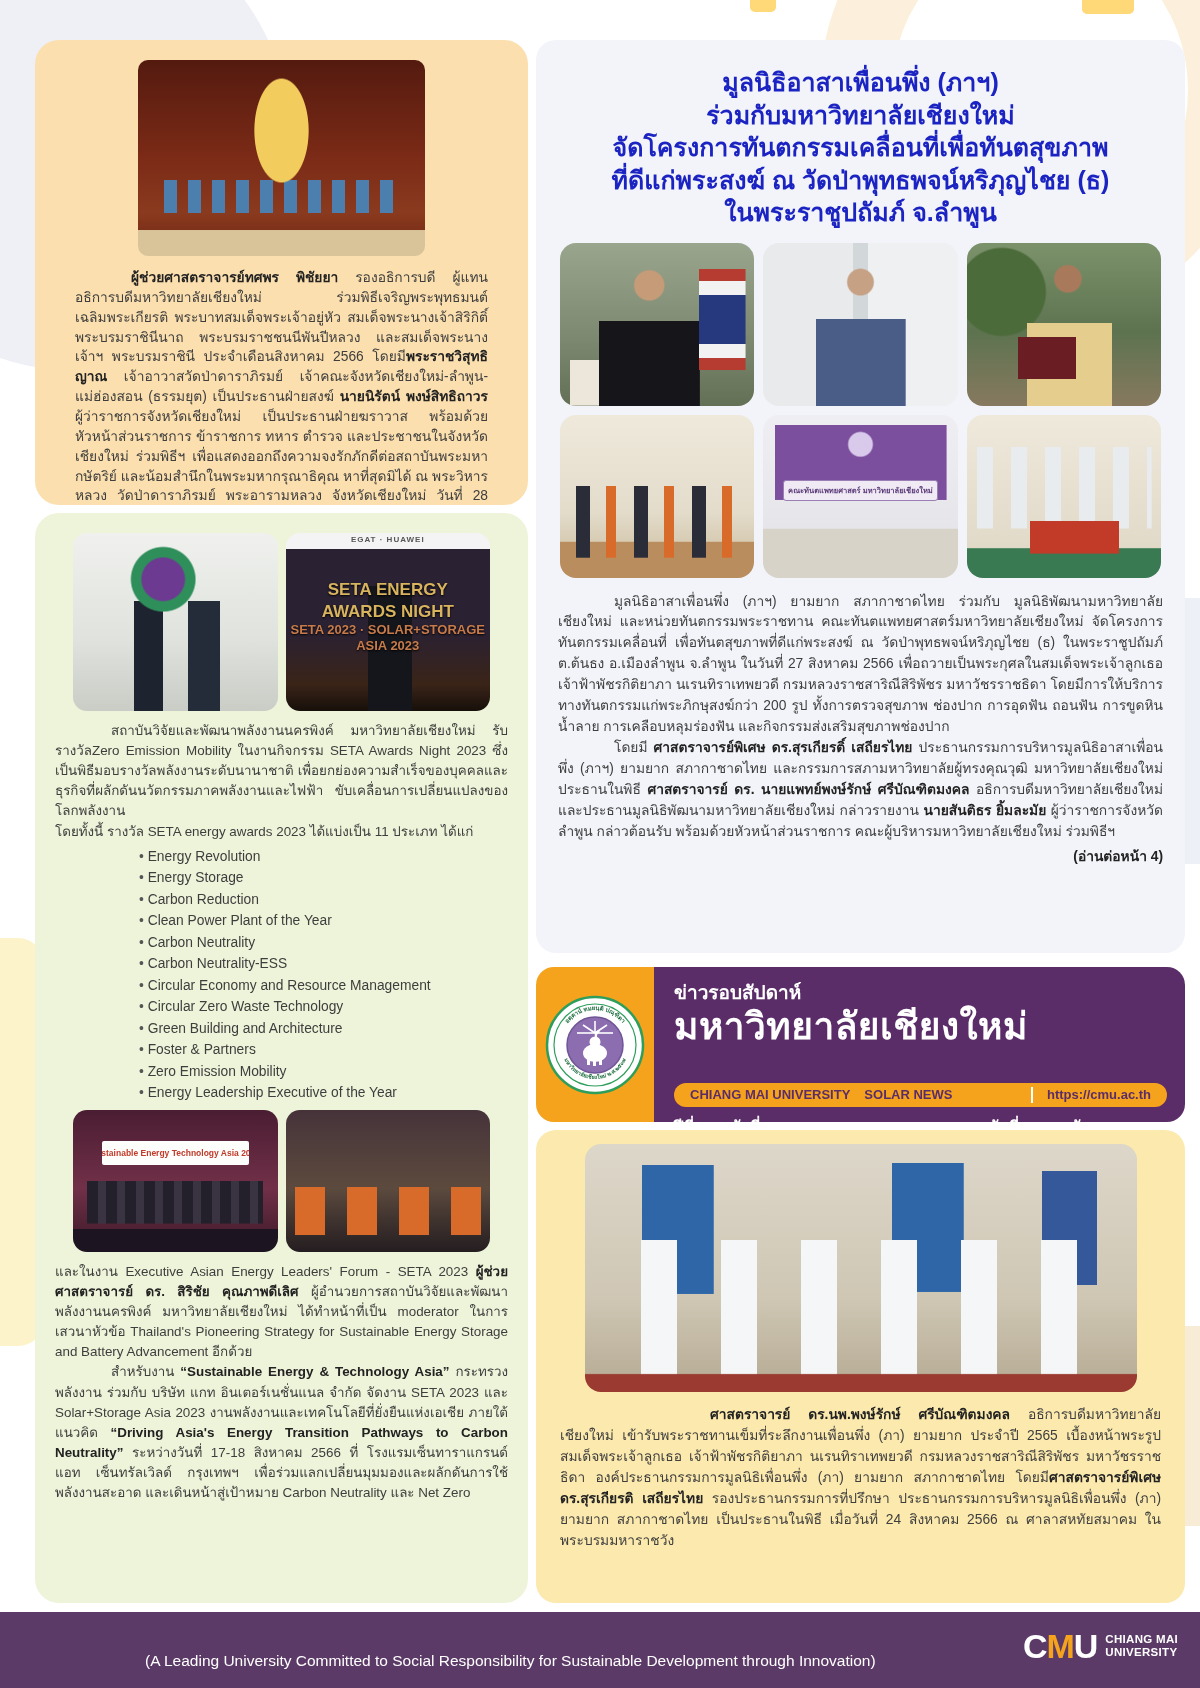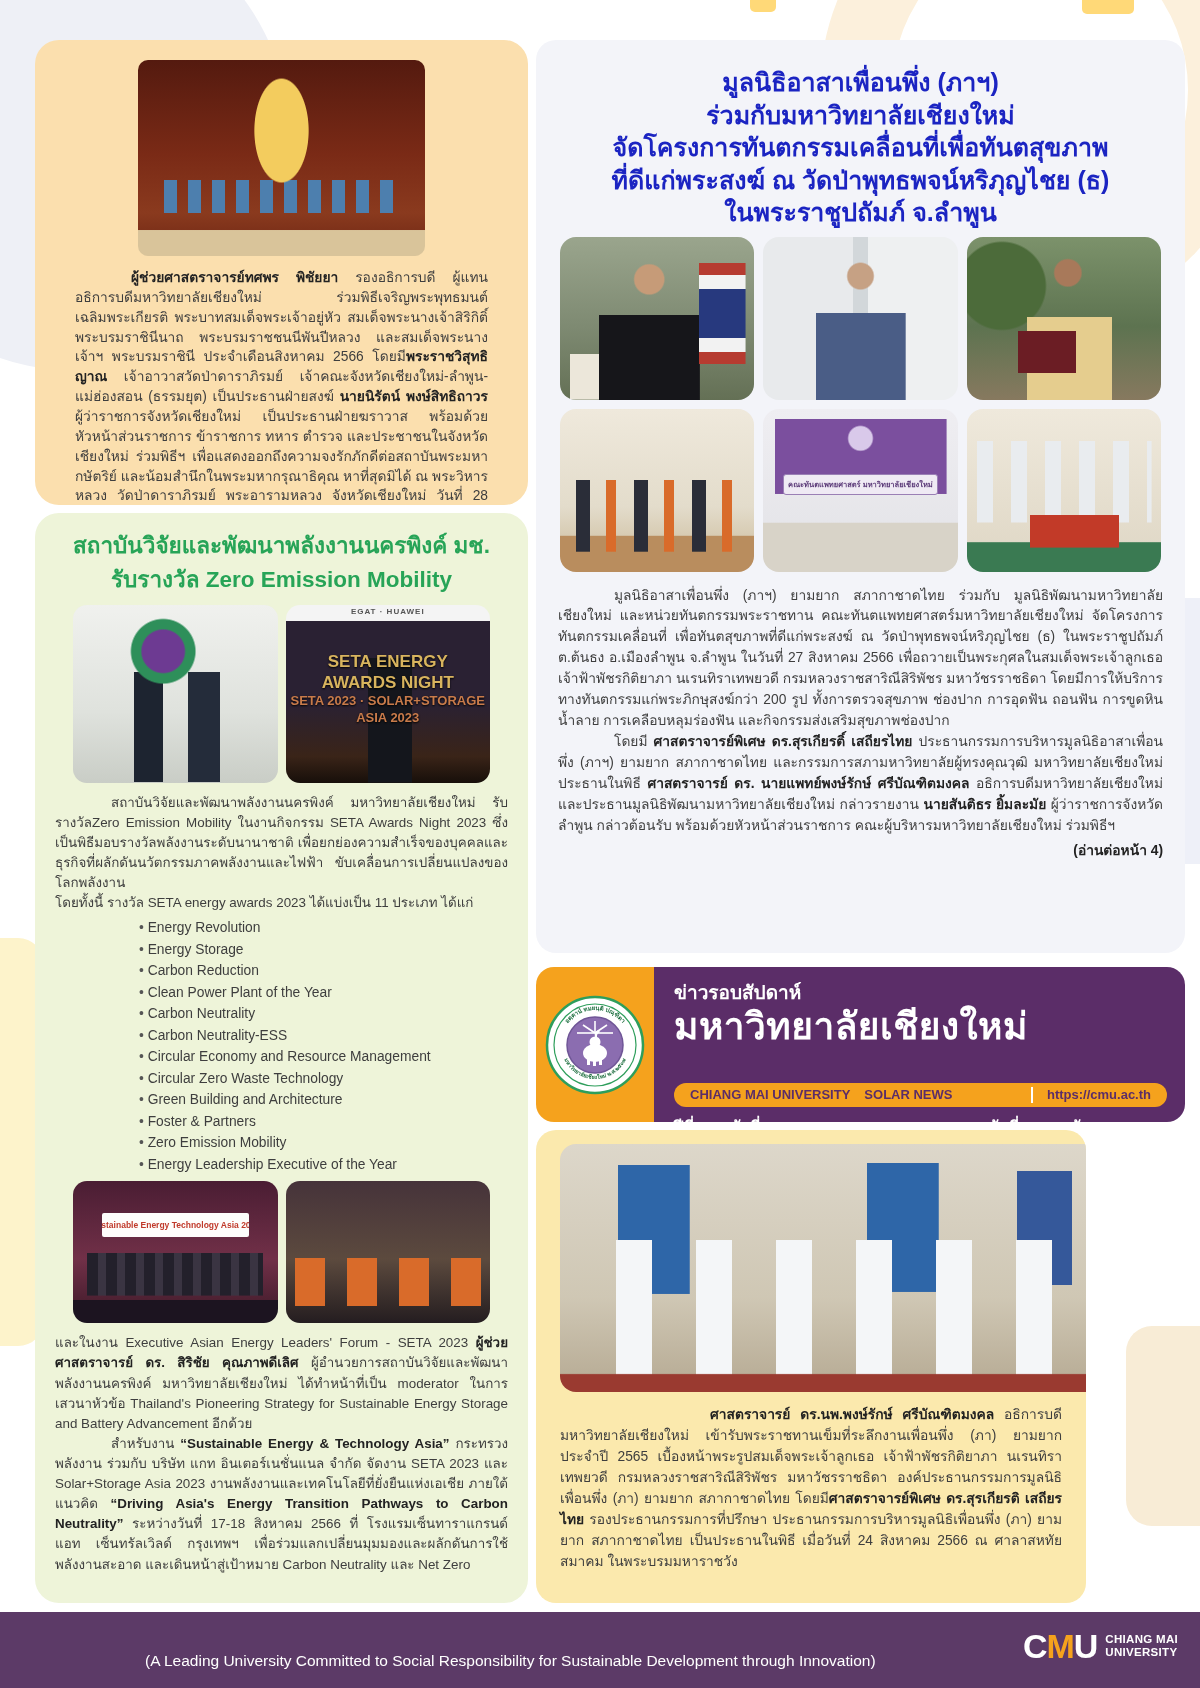--- a/index.html
+++ b/index.html
@@ -151,39 +151,39 @@
   .photo-row .ph { flex:1; }
   .row-awards .ph { height:178px; }
   .row-stage .ph { height:142px; }
   .energy-box .body-text { font-size:13.4px; line-height:1.5; }
   .cat-list { list-style:none; margin:4px 0 6px 84px; }
   .cat-list li { font-size:13.8px; line-height:1.56; color:var(--body_text); }
   .cat-list li::before { content:"•  "; color:#555; }
 
   
   .dental-box { left:536px; top:40px; width:649px; height:913px; background:var(--white_box); border-radius:20px; padding:26px 22px 14px; }
-  .dental-headline { text-align:center; color:var(--headline_blue); font-weight:800; font-size:25px; line-height:1.3; margin-bottom:8px; }
+  .dental-headline { text-align:center; color:var(--headline_blue); font-weight:800; font-size:25px; line-height:1.3; margin-bottom:14px; }
   .dental-grid { display:grid; grid-template-columns:repeat(3, 1fr); gap:9px; margin:0 2px 14px; }
   .dental-grid .ph { height:163px; border-radius:16px; }
   .dental-box .body-text { font-size:13.8px; line-height:1.52; }
   .continue-note { text-align:right; font-weight:bold; font-size:13.8px; color:#222; margin-top:2px; }
 
   
   .banner { left:536px; top:967px; width:649px; height:155px; border-radius:18px; display:flex; }
   .banner-left { width:118px; background:var(--banner_orange); display:flex; align-items:center; justify-content:center; }
   .banner-right { flex:1; background:var(--banner_purple); color:#fff; padding:10px 18px 9px 20px; display:flex; flex-direction:column; }
   .banner-kicker { font-size:19px; font-weight:bold; }
   .banner-title { font-size:37px; font-weight:800; line-height:1.05; margin:1px 0 8px; letter-spacing:0.5px; }
   .banner-pill { background:var(--banner_orange); color:var(--banner_purple); border-radius:16px; padding:4px 16px; font-weight:bold; font-size:13px;
     display:flex; align-items:center; gap:14px; white-space:nowrap;margin-top:28px; }
   .banner-pill .sep { width:2px; height:16px; background:#fff; margin-left:auto; }
   .banner-meta { display:flex; justify-content:space-between; font-size:15.5px; font-weight:bold; margin-top:7px; }
 
   
-  .award-box { left:536px; top:1130px; width:550px; height:473px; background:var(--yellow_box); border-radius:20px; padding:14px 24px 10px; }
+  .award-box { left:536px; top:1130px; width:649px; height:473px; background:var(--yellow_box); border-radius:20px; padding:14px 24px 10px; }
   .award-box .ph-uniforms { width:552px; height:248px; margin:0 auto 13px; border-radius:16px; }
   .award-box .body-text { font-size:13.8px; line-height:1.52; }
   .award-box .indent-big { text-indent:150px; }
 
   
   .footer { left:0; top:1612px; width:1200px; height:76px; background:var(--footer_purple); color:#fff; }
   .vision-th { position:absolute; left:45px; top:13px; font-size:15.5px; font-weight:bold; }
   .vision-en { position:absolute; left:145px; top:40px; font-size:15.5px; font-weight:normal; }
   .cmu-logo { position:absolute; right:22px; top:17px; display:flex; align-items:center; gap:8px; }
   .cmu-letters { font-size:34px; font-weight:800; letter-spacing:-1px; line-height:1; }
@@ -202,21 +202,20 @@
   <div class="blob blob-left-strip"></div>
   <div class="blob blob-right-sq"></div>
   <div class="blob blob-br-cream"></div>
 
   <section class="box ceremony-box">
     <div class="ph ph-temple"></div>
     <p class="body-text indent"><span class="b">ผู้ช่วยศาสตราจารย์ทศพร พิชัยยา </span><span>รองอธิการบดี ผู้แทนอธิการบดีมหาวิทยาลัยเชียงใหม่ ร่วมพิธีเจริญพระพุทธมนต์เฉลิมพระเกียรติ พระบาทสมเด็จพระเจ้าอยู่หัว สมเด็จพระนางเจ้าสิริกิติ์ พระบรมราชินีนาถ พระบรมราชชนนีพันปีหลวง และสมเด็จพระนางเจ้าฯ พระบรมราชินี ประจำเดือนสิงหาคม 2566 โดยมี</span><span class="b">พระราชวิสุทธิญาณ</span><span> เจ้าอาวาสวัดป่าดาราภิรมย์ เจ้าคณะจังหวัดเชียงใหม่-ลำพูน-แม่ฮ่องสอน (ธรรมยุต) เป็นประธานฝ่ายสงฆ์ </span><span class="b">นายนิรัตน์ พงษ์สิทธิถาวร</span><span> ผู้ว่าราชการจังหวัดเชียงใหม่ เป็นประธานฝ่ายฆราวาส พร้อมด้วยหัวหน้าส่วนราชการ ข้าราชการ ทหาร ตำรวจ และประชาชนในจังหวัดเชียงใหม่ ร่วมพิธีฯ เพื่อแสดงออกถึงความจงรักภักดีต่อสถาบันพระมหากษัตริย์ และน้อมสำนึกในพระมหากรุณาธิคุณ หาที่สุดมิได้ ณ พระวิหารหลวง วัดป่าดาราภิรมย์ พระอารามหลวง จังหวัดเชียงใหม่ วันที่ 28 สิงหาคม 2566</span></p>
   </section>
 
   <section class="box energy-box">
-    <h2 class="energy-headline">สถาบันวิจัยและพัฒนาพลังงานนครพิงค์ มช.<br>รับรางวัล Zero Emission Mobility</h2>
     <div class="photo-row row-awards">
       <div class="ph ph-award-left"></div>
       <div class="ph ph-award-right">
         <div class="ph-cap-brand">EGAT  ·  HUAWEI</div>
         <div class="ph-cap-gold">
           <div>SETA ENERGY</div>
           <div>AWARDS NIGHT</div>
           <div class="yr">SETA 2023  ·  SOLAR+STORAGE ASIA 2023</div>
         </div>
       </div>

